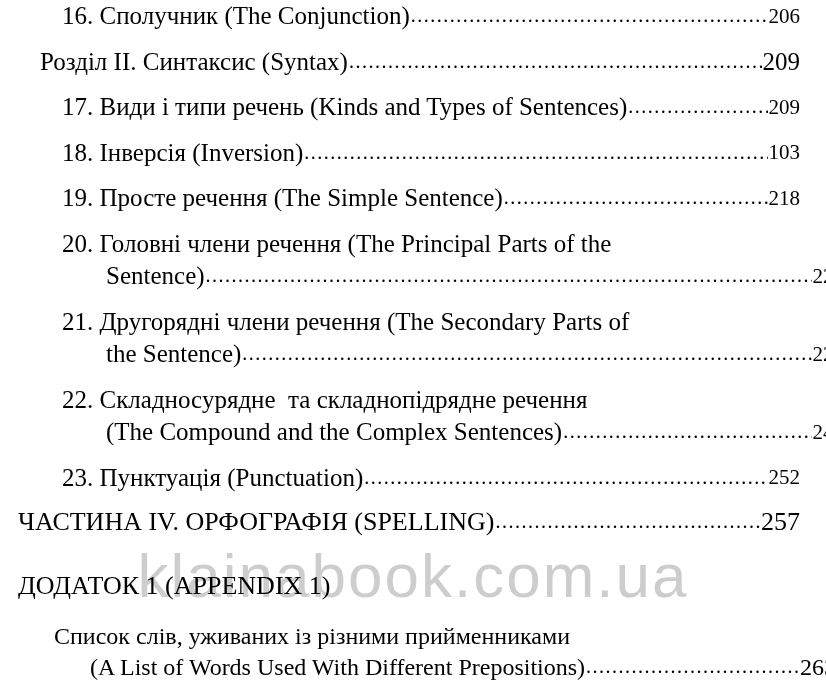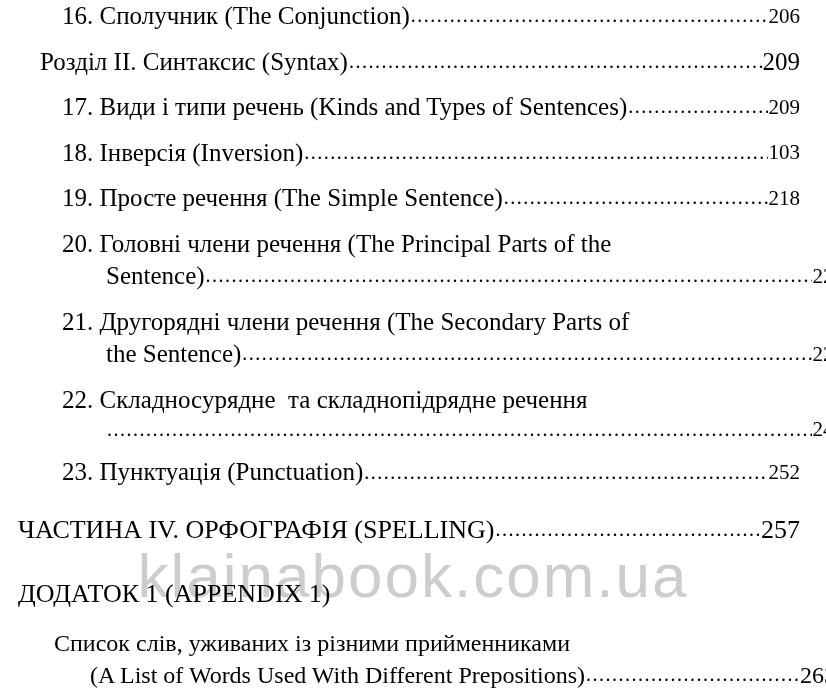--- a/index.html
+++ b/index.html
@@ -99,21 +99,21 @@
   }
 
   .cont {               
     padding-left: 44px;
   }
   .cont-appx {
     padding-left: 36px;
   }
 
   .sp-top-1 { margin-top: 13px; }
-  .sp-top-3 { margin-top: 24px; }
+  .sp-top-3 { margin-top: 11px; }
   .sp-top-4 { margin-top: 18px; }
   .sp-top-5 { margin-top: 30px; }
 </style>
 </head>
 <body>
 
 <div id="watermark">klainabook.com.ua</div>
 
 <div id="toc">
     <div class="entry lvl-sub ">
@@ -169,20 +169,21 @@
         <span class="txt">the Sentence)</span>
         <span class="leader"></span>
         <span class="page">229</span>
       </div>
     </div>
     <div class="entry lvl-sub sp-top-1">
       <div class="row">
         <span class="txt">22. Складносурядне  та складнопідрядне речення</span>
       </div>
       <div class="row cont">
+        <span class="txt">(The Compound and the Complex Sentences)</span>
         <span class="leader"></span>
         <span class="page">241</span>
       </div>
     </div>
     <div class="entry lvl-sub sp-top-1">
       <div class="row">
         <span class="txt">23. Пунктуація (Punctuation)</span>
         <span class="leader"></span>
         <span class="page">252</span>
       </div>

